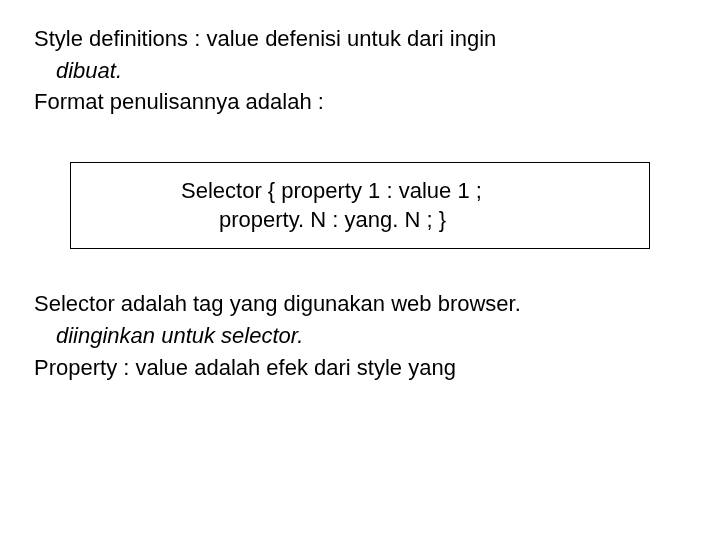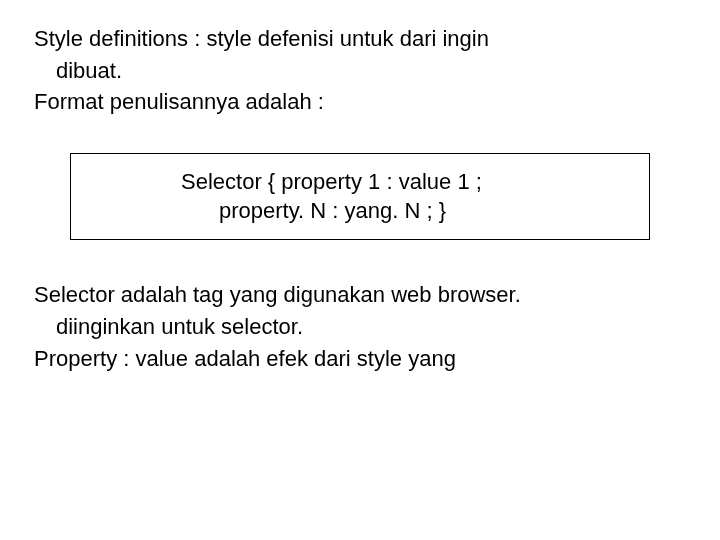--- a/index.html
+++ b/index.html
@@ -11,45 +11,46 @@
     font-size: 22px;
     color: #000;
     padding: 24px 34px;
     line-height: 1.35;
   }
   .para {
     margin-bottom: 2px;
   }
   .indent {
     text-indent: 22px;
+    font-style: italic;
   }
   .italic { }
   .code-box {
     border: 1px solid #000;
-    margin: 36px 36px 40px 36px;
+    margin: 45px 36px 40px 36px;
     padding: 14px 22px 14px 10px;
     text-align: left;
   }
   .code-box .cl {
     padding-left: 138px;
     line-height: 1.3;
   }
   .code-box .cl.first {
     padding-left: 100px;
   }
   .block2 {
     margin-top: 26px;
   }
 </style>
 </head>
 <body>
 
 <div>
   <div class="para">
-    <span class="italic">Style definitions</span><span> : style defenisi </span><span class="italic">untuk</span><span> dari ingin</span>
+    <span class="italic">Style definitions</span><span> : value defenisi </span><span class="italic">untuk</span><span> dari ingin</span>
   </div>
   <div class="para indent">
     <span>dibuat.</span>
   </div>
   <div class="para">
     <span>Format penulisannya adalah :</span>
   </div>
 </div>
 
 <div class="code-box">

